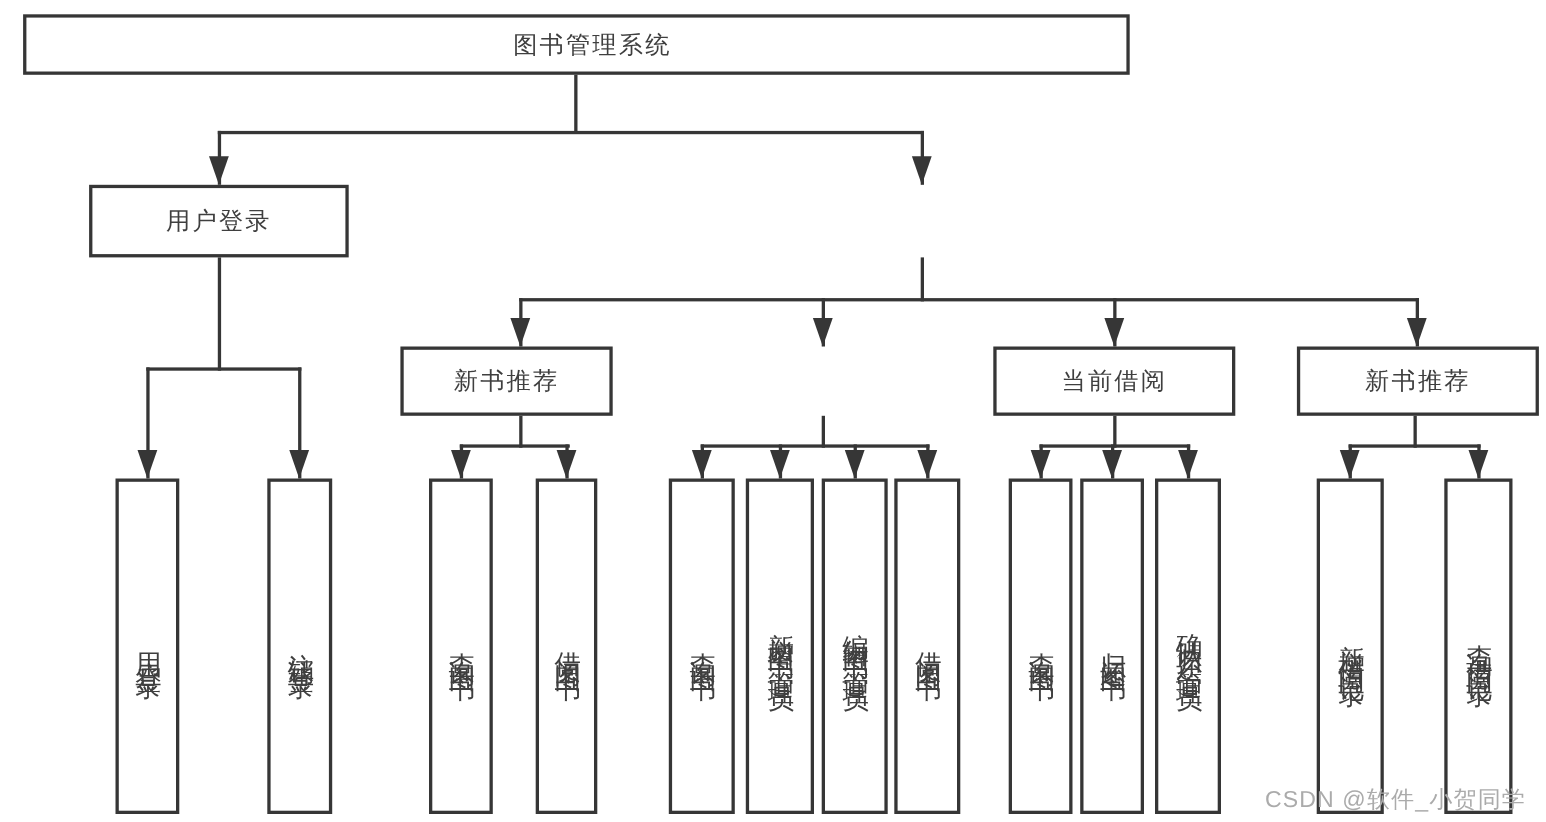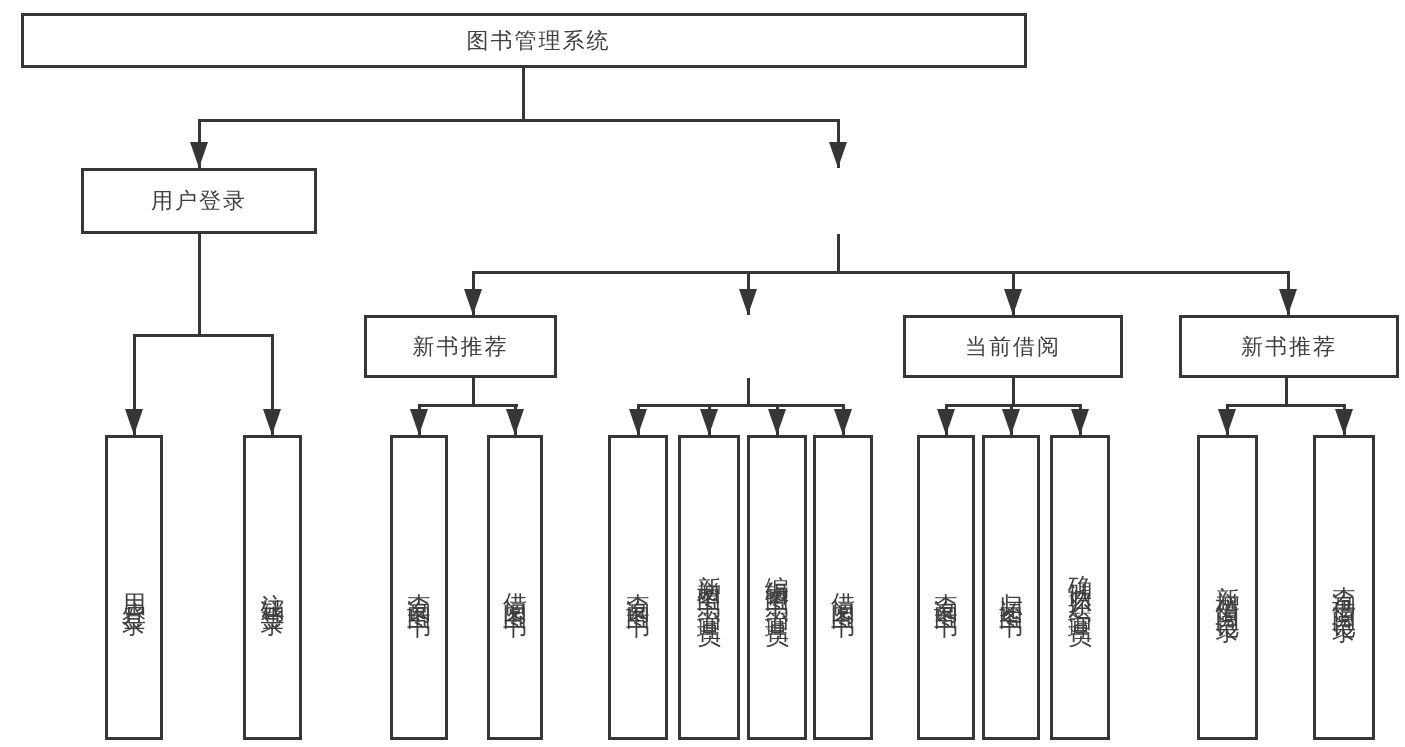--- a/index.html
+++ b/index.html
@@ -176,14 +176,15 @@
   <div class="vl" style="left:1079px;top:404px;height:31px;"></div>
   <div class="arr" style="left:1071px;top:409px;"></div>
 
   <div class="vl" style="left:1285px;top:378px;height:29px;"></div>
   <div class="hl" style="left:1226px;top:404px;width:120px;"></div>
   <div class="vl" style="left:1226px;top:404px;height:31px;"></div>
   <div class="arr" style="left:1218px;top:409px;"></div>
   <div class="vl" style="left:1343px;top:404px;height:31px;"></div>
   <div class="arr" style="left:1335px;top:409px;"></div>
 
+  <div class="watermark">CSDN @软件_小贺同学</div>
 
 </div>
 
 </body></html>

